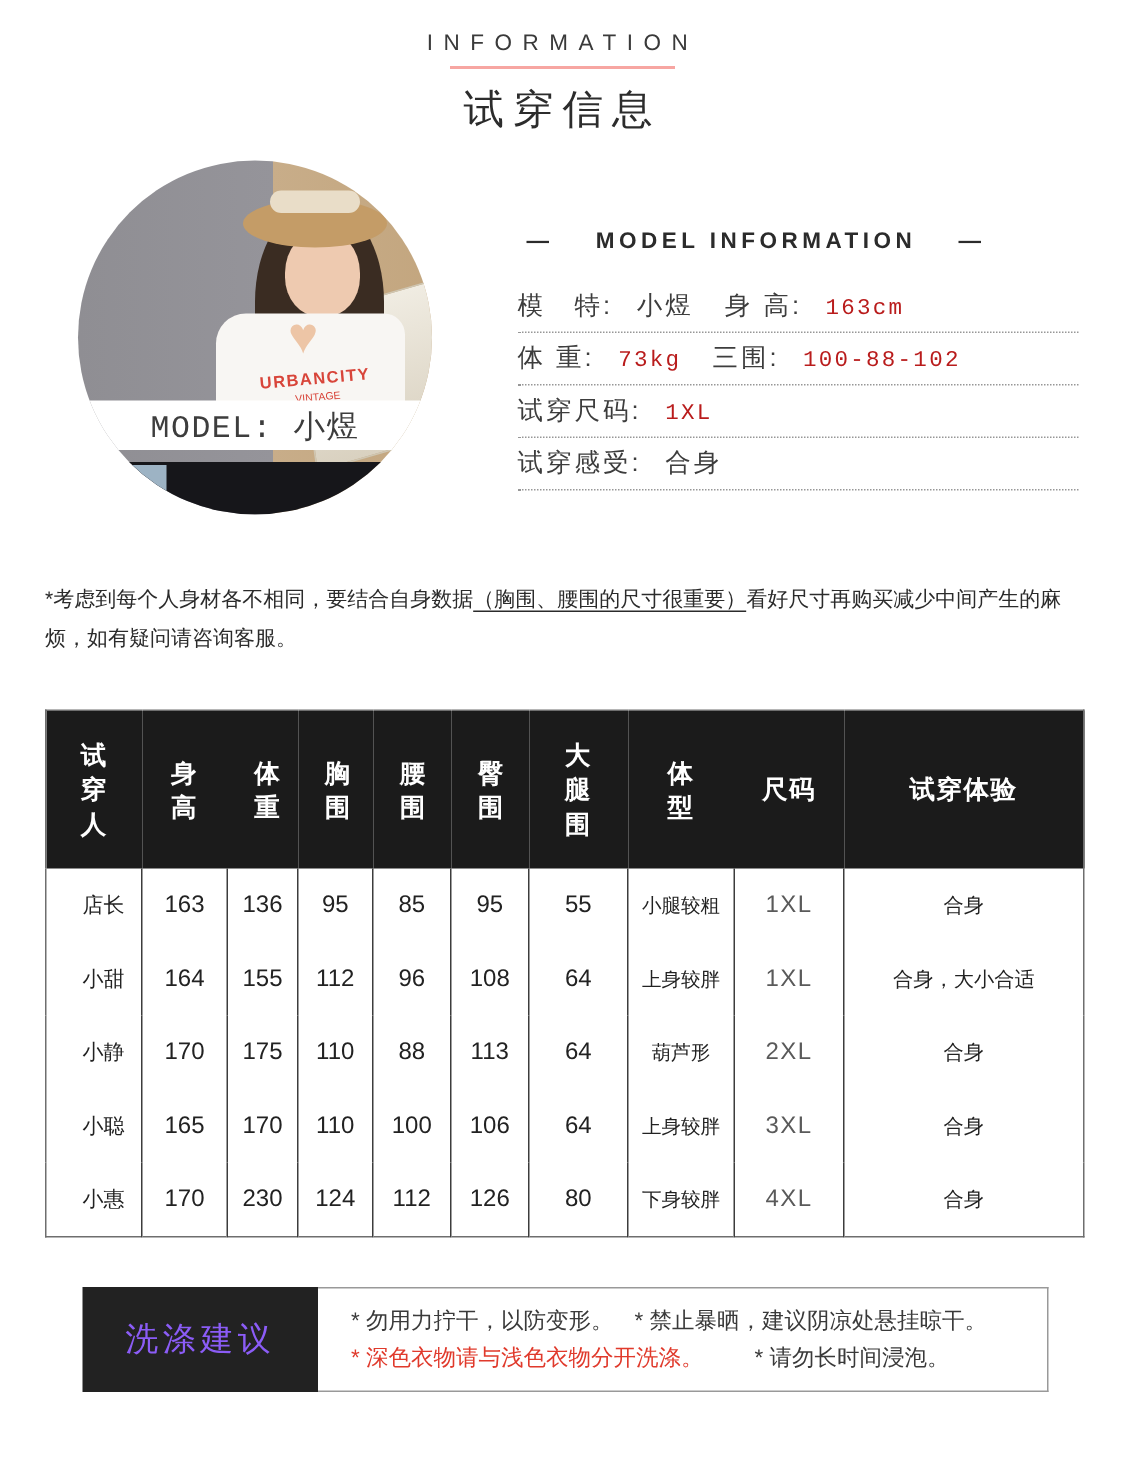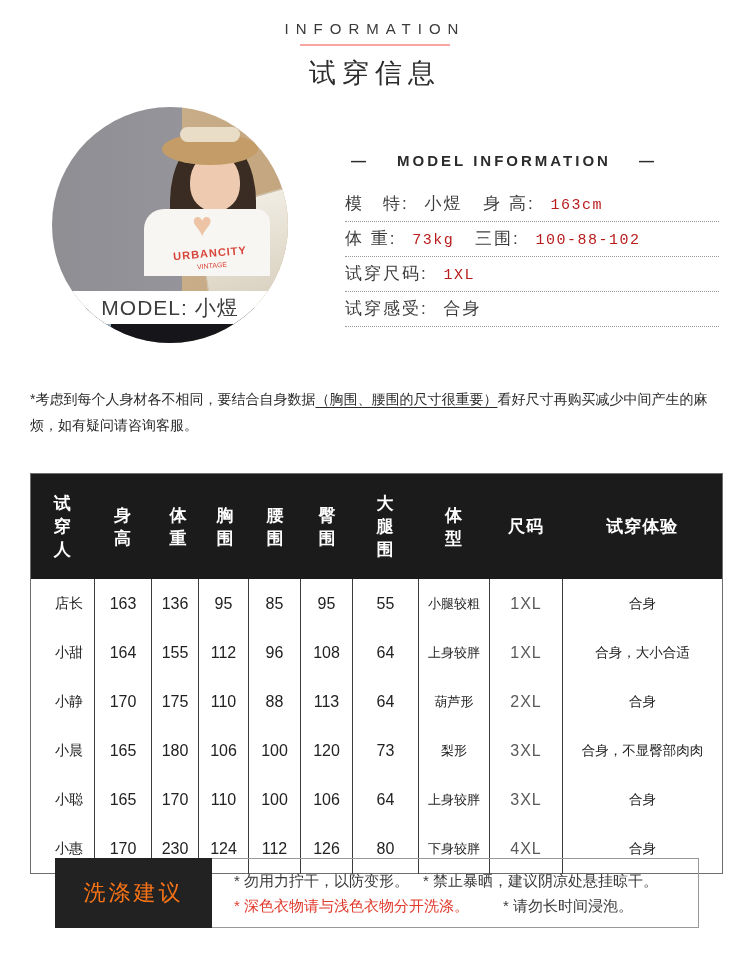--- a/index.html
+++ b/index.html
@@ -20,22 +20,22 @@
   .hair { position:absolute; left:118px; top:28px; width:86px; height:138px; background:#3a2c22; border-radius:48% 48% 30% 30%; }
   .face { position:absolute; left:138px; top:46px; width:50px; height:58px; background:#eecab0; border-radius:50% 50% 45% 45%; }
   .visor-brim { position:absolute; left:110px; top:26px; width:96px; height:32px; background:#c49c67; border-radius:50%; }
   .visor-band { position:absolute; left:128px; top:20px; width:60px; height:15px; background:#e9ddc8; border-radius:8px; }
   .shirt { position:absolute; left:92px; top:102px; width:126px; height:67px; background:#f8f6f3; border-radius:20px 14px 0 0; }
   .strap { position:absolute; left:98px; top:104px; width:11px; height:52px; background:#f3aec2; transform:rotate(14deg); }
   .heart-hands { position:absolute; left:140px; top:100px; font-size:34px; color:#edc5a6; line-height:1; }
   .shirt-line1 { position:absolute; left:112px; top:140px; width:92px; text-align:center; color:#d8453a;
                  font-size:11px; font-weight:bold; letter-spacing:1px; transform:rotate(-5deg); }
   .shirt-line2 { position:absolute; left:130px; top:155px; width:60px; text-align:center; color:#d8453a; font-size:7px; transform:rotate(-5deg); }
-  .photo-band { position:absolute; left:0; top:184px; width:236px; height:33px; background:#fff; z-index:8;
-                display:flex; align-items:center; justify-content:center; font-size:21px; color:#3d3d3d; letter-spacing:1px; }
+  .photo-band { position:absolute; left:0; top:160px; width:236px; height:33px; background:#fff; z-index:8;
+                display:flex; align-items:center; justify-content:center; font-size:21px; color:#3d3d3d; letter-spacing:1px;font-family:Liberation Mono, monospace; }
   .photo-bottom { position:absolute; left:0; top:201px; width:236px; height:35px; z-index:7;
                   background:linear-gradient(90deg,#c7b79e 0 13%,#16161a 13% 86%,#d6cdbf 86%); }
   .denim { position:absolute; left:32px; top:203px; width:27px; height:31px; background:#9db3c4; z-index:8; }
 
   
   .mi-panel { position:absolute; left:345px; top:152px; width:374px; }
   .mi-header { width:306px; margin-left:6px; display:flex; justify-content:space-between; align-items:center;
                font-size:15px; font-weight:bold; letter-spacing:3px; color:#2b2b2b; }
   .mi-rows { margin-top:18px; }
   .mi-row { height:34px; line-height:34px; border-bottom:1px dotted #979797; font-size:17px; color:#3d3d3d;
@@ -57,21 +57,21 @@
   .fit-table tbody td { height:49px; text-align:center; vertical-align:middle; font-size:16px; color:#222;
                         border-right:1px solid #3c3c3c; padding:0; }
   .fit-table tbody td:last-child { border-right:none; }
   .fit-table tbody td:nth-child(1) { font-size:14px;padding-left:13px; }
   .fit-table tbody td:nth-child(8) { font-size:13px; }
   .fit-table tbody td:nth-child(9) { color:#5a5a5a; font-size:16px; letter-spacing:1px; }
   .fit-table tbody td:nth-child(10) { font-size:13.5px; }
 
   
   .wash { position:absolute; left:55px; top:858px; display:flex; }
-  .wash-label { width:157px; height:70px; background:#222; color:#f97316; font-size:22px; letter-spacing:3px;
+  .wash-label { width:157px; height:70px; background:#222; color:#8b5cf6; font-size:22px; letter-spacing:3px;
                 display:flex; align-items:center; justify-content:center; }
   .wash-content { width:487px; height:70px; box-sizing:border-box; border:1px solid #999; border-left:none;
                   padding:9px 0 0 22px; font-size:15px; color:#3a3a3a; line-height:25px; white-space:nowrap; }
   .wash-red { font-weight:normal; }
   .gap1 { display:inline-block; width:34px; }
   .gap2 { display:inline-block; width:14px; }
 </style>
 </head>
 <body>
 
@@ -189,32 +189,20 @@
         <td>175</td>
         <td>110</td>
         <td>88</td>
         <td>113</td>
         <td>64</td>
         <td>葫芦形</td>
         <td>2XL</td>
         <td>合身</td>
       </tr>
       <tr>
-        <td>小晨</td>
-        <td>165</td>
-        <td>180</td>
-        <td>106</td>
-        <td>100</td>
-        <td>120</td>
-        <td>73</td>
-        <td>梨形</td>
-        <td>3XL</td>
-        <td>合身，不显臀部肉肉</td>
-      </tr>
-      <tr>
         <td>小聪</td>
         <td>165</td>
         <td>170</td>
         <td>110</td>
         <td>100</td>
         <td>106</td>
         <td>64</td>
         <td>上身较胖</td>
         <td>3XL</td>
         <td>合身</td>

